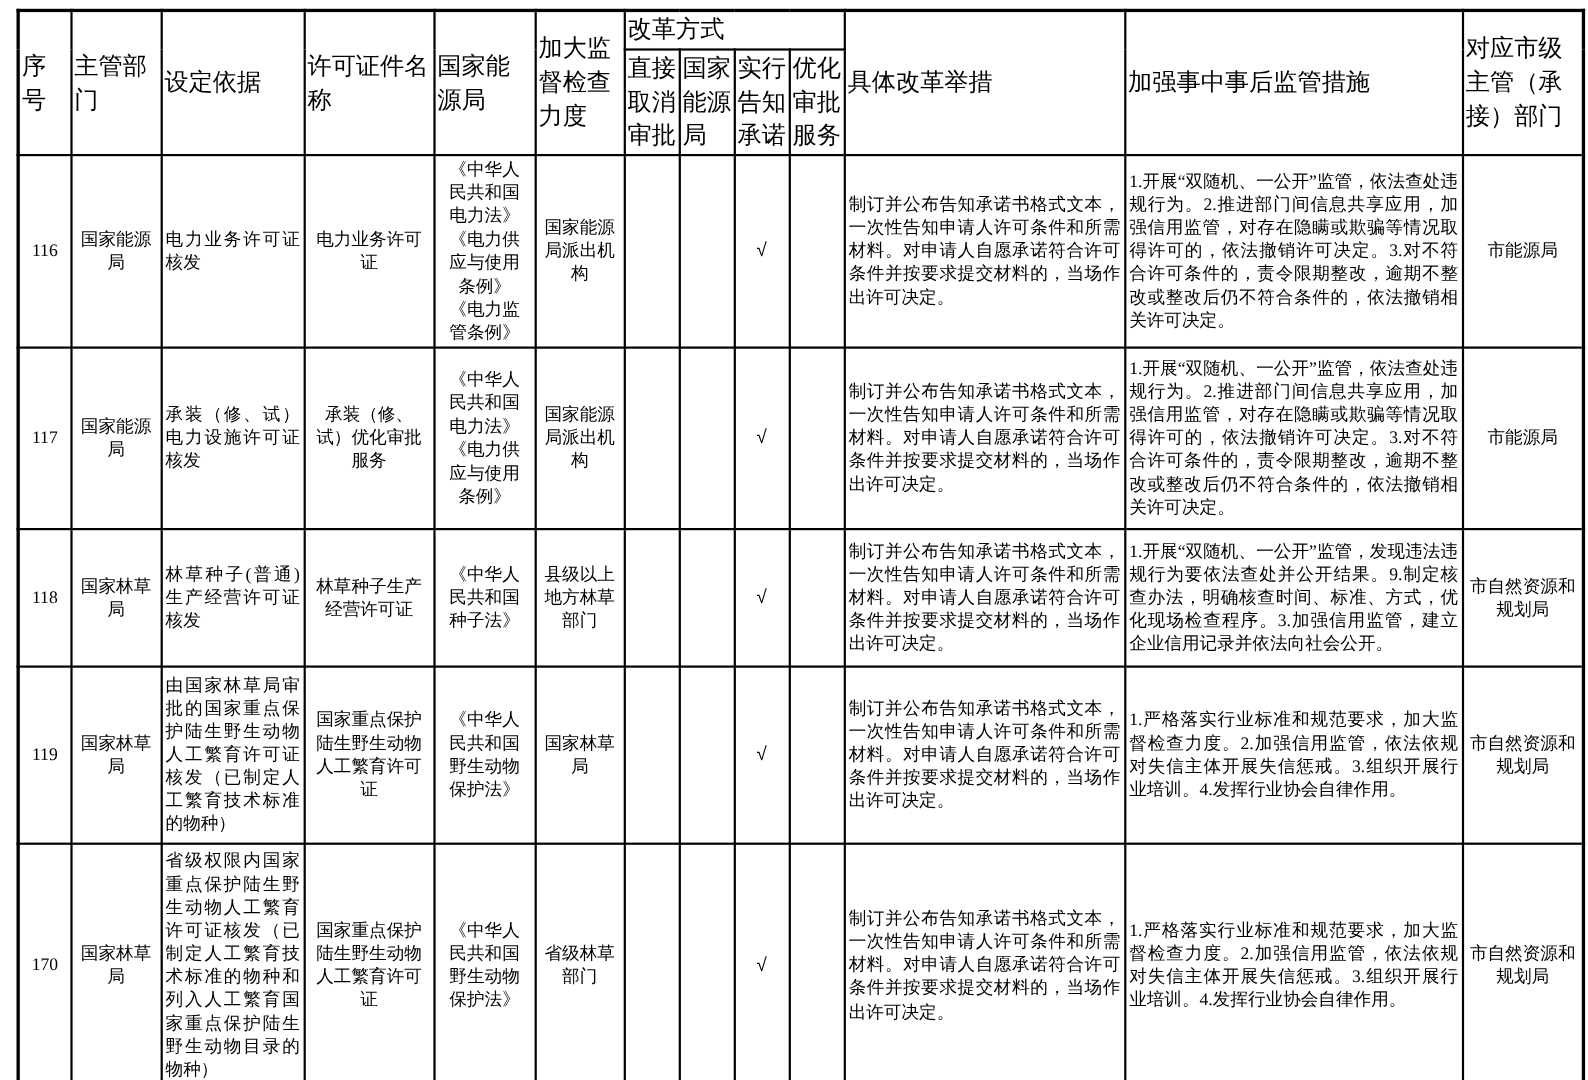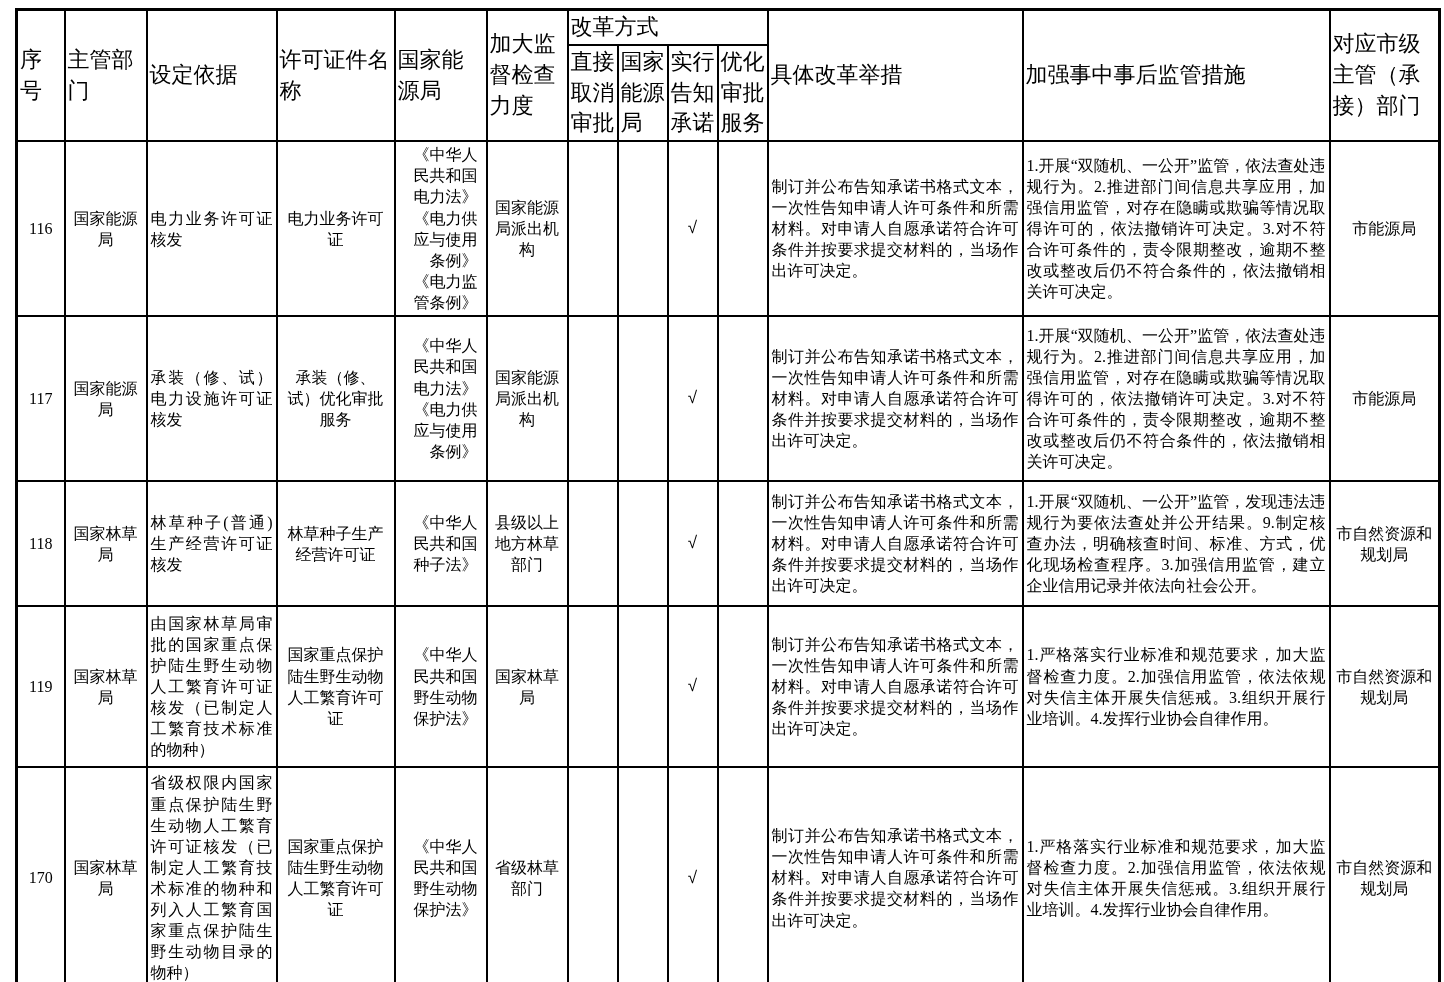--- a/index.html
+++ b/index.html
@@ -45,21 +45,21 @@
   td {
     font-size: 16px;
     line-height: 1.32;
   }
   td.c { text-align: center; }
   td.item, td.measures, td.supervision {
     text-align: justify;
     text-justify: inter-ideograph;
     padding: 2px 3px;
   }
-  td.basis { padding: 2px 8px; text-align: right; }
+  td.basis { padding: 2px 8px; text-align: center; }
   td.mark {
     text-align: center;
     font-family: "Liberation Sans", "DejaVu Sans", sans-serif;
     font-size: 17px;
   }
   tr.row-0 { height: 175px; }
   tr.row-1 { height: 165px; }
   tr.row-2 { height: 125px; }
   tr.row-3 { height: 161px; }
   tr.row-4 { height: 222px; }

